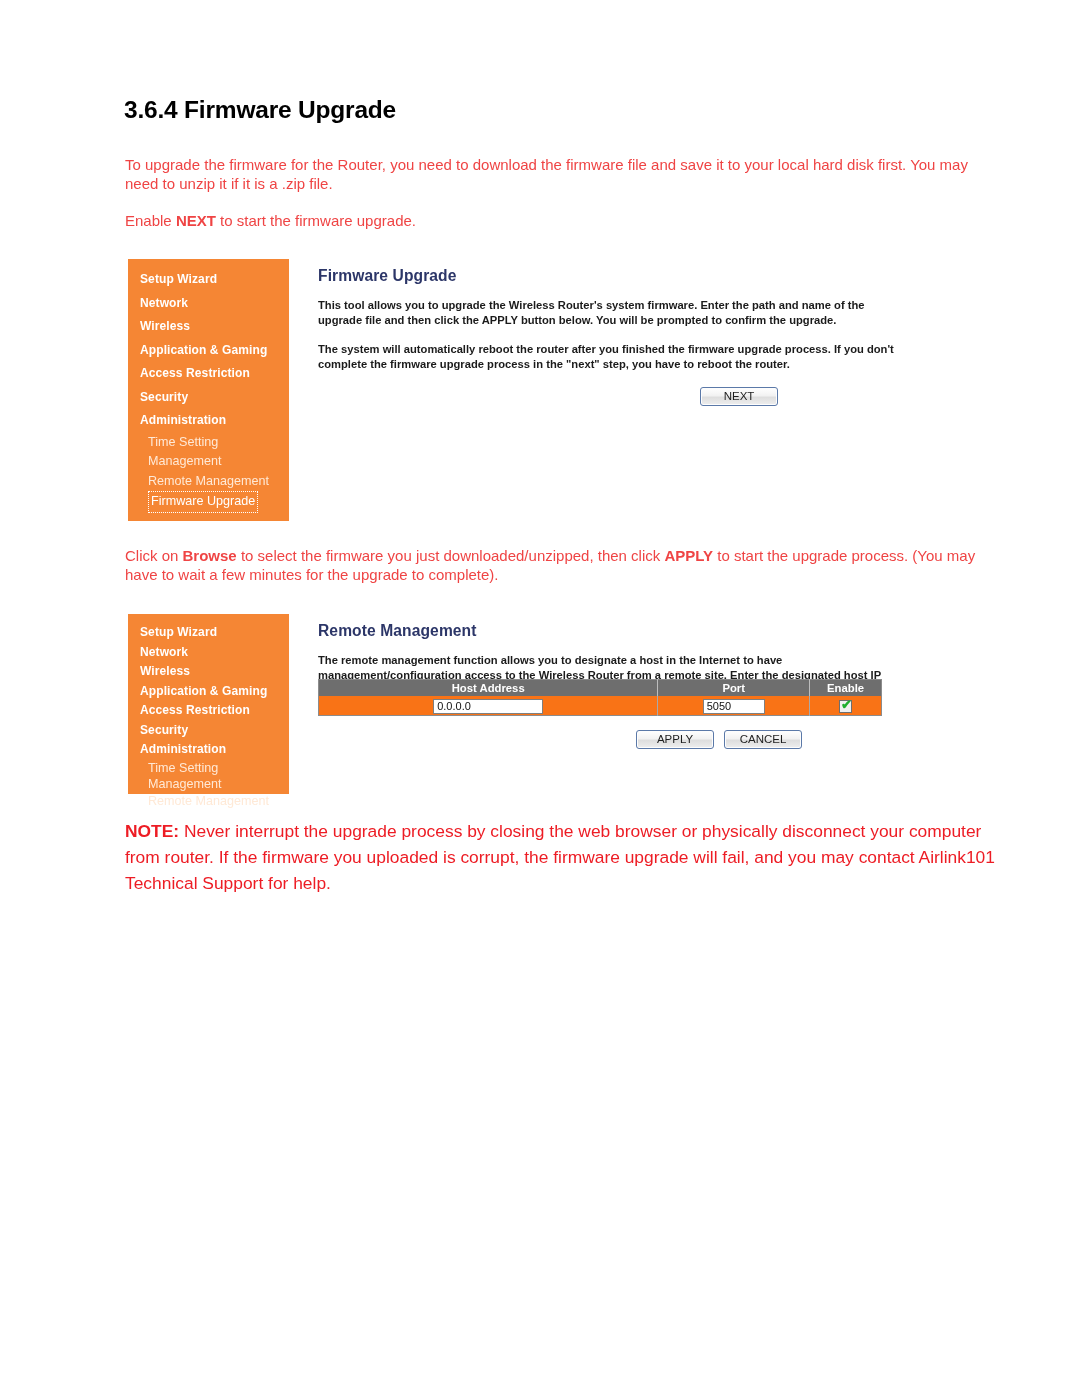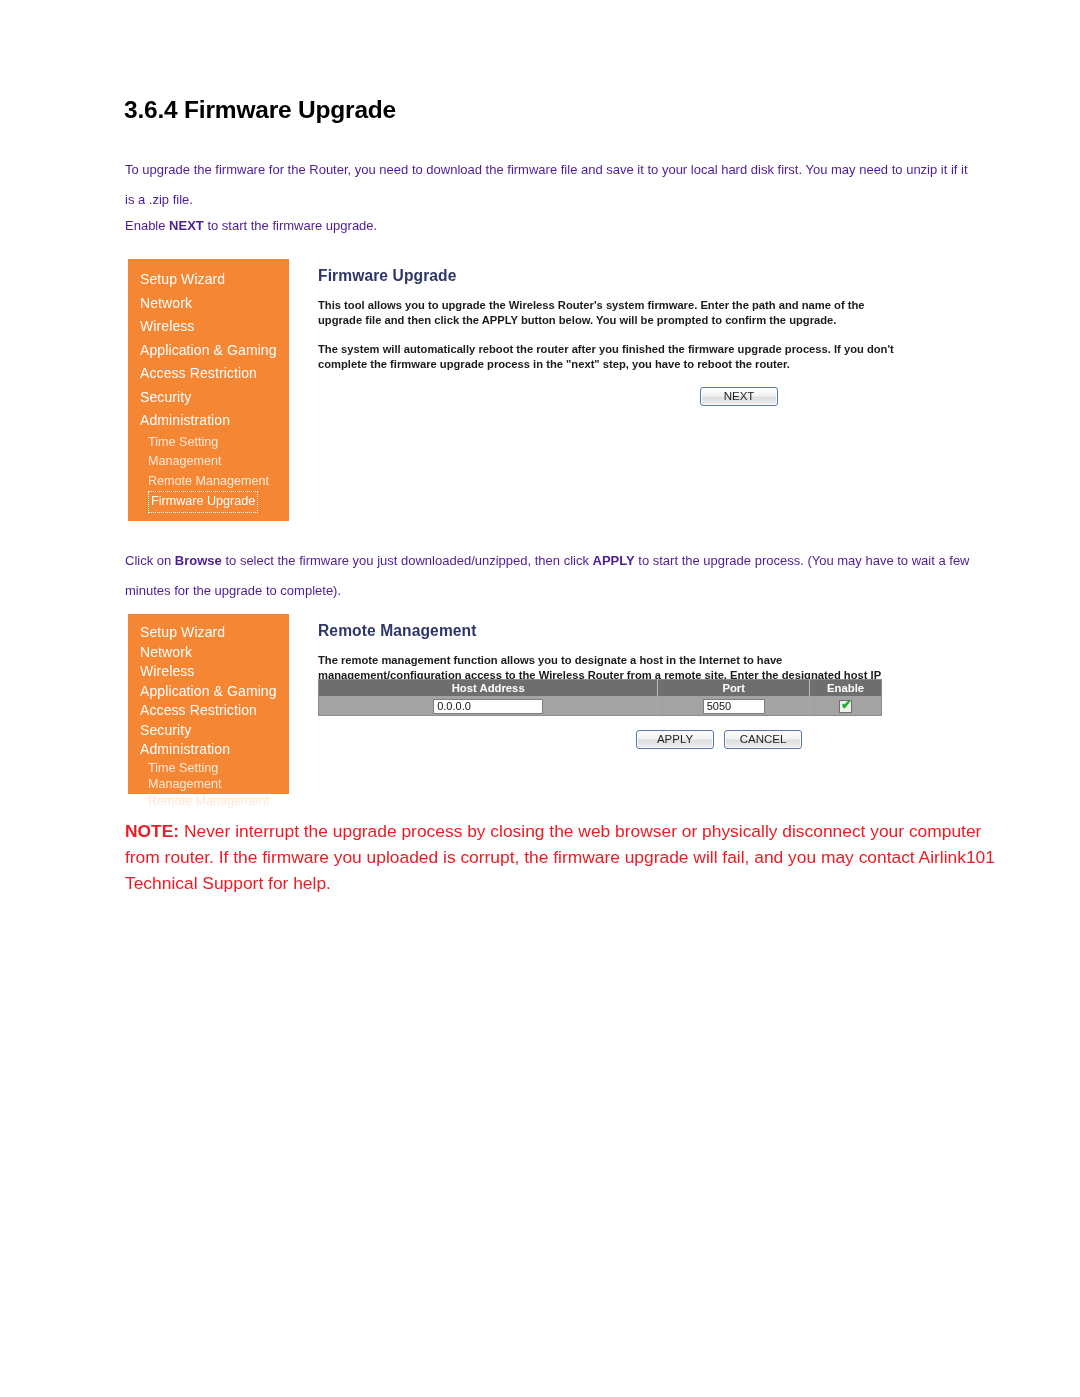--- a/index.html
+++ b/index.html
@@ -30,23 +30,23 @@
     font-weight: bold;
     letter-spacing: -0.2px;
     color: #000;
     white-space: nowrap;
   }
 
   .para {
     position: absolute;
     left: 125px;
     width: 846px;
-    font-size: 13px;
-    line-height: 30px;
-    color: #4c1d95;
+    font-size: 15px;
+    line-height: 19px;
+    color: #ef4444;
   }
   .para b { font-weight: bold; }
 
   .para-intro { top: 155px; }
   .para-click-next { top: 211px; }
   .para-browse { top: 546px; width: 860px; }
 
   .note {
     position: absolute;
     left: 125px;
@@ -82,22 +82,22 @@
     top: 0;
     width: 161px;
     background: #f58634;
     padding: 9px 0 5px 0;
   }
   .shot-1 .shot-sidebar { height: 262px; }
   .shot-2 .shot-sidebar { height: 180px; }
 
   .nav-top {
     color: #ffffff;
-    font-size: 14px;
-    font-weight: normal;
+    font-size: 12px;
+    font-weight: bold;
     padding: 0 0 0 12px;
     line-height: 23.5px;
     white-space: nowrap;
     letter-spacing: 0.1px;
   }
   .shot-2 .nav-top { line-height: 19.5px; }
 
   .nav-sub {
     color: #ffe9d6;
     font-size: 12.6px;
@@ -179,21 +179,21 @@
     color: #ffffff;
     font-size: 11.3px;
     font-weight: bold;
     height: 16px;
     border-right: 1px solid #bdbdbd;
     text-align: center;
     padding: 0;
   }
   .ui-table th:last-child { border-right: none; }
   .ui-table td {
-    background: #a3a3a3;
+    background: #f97316;
     height: 20px;
     border-right: 1px solid #a9a9a9;
     text-align: center;
     padding: 0;
     vertical-align: middle;
     text-decoration: underline;
   }
   .ui-table td:last-child { border-right: none; }
 
   .col-host { width: 340px; }

